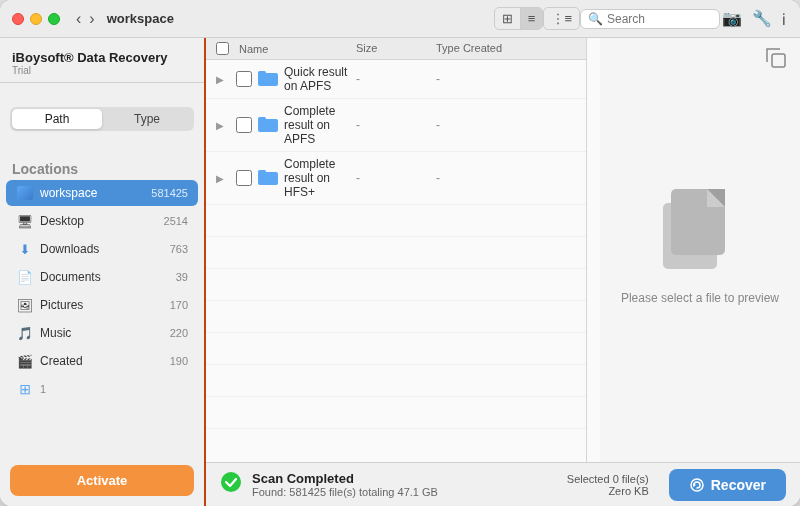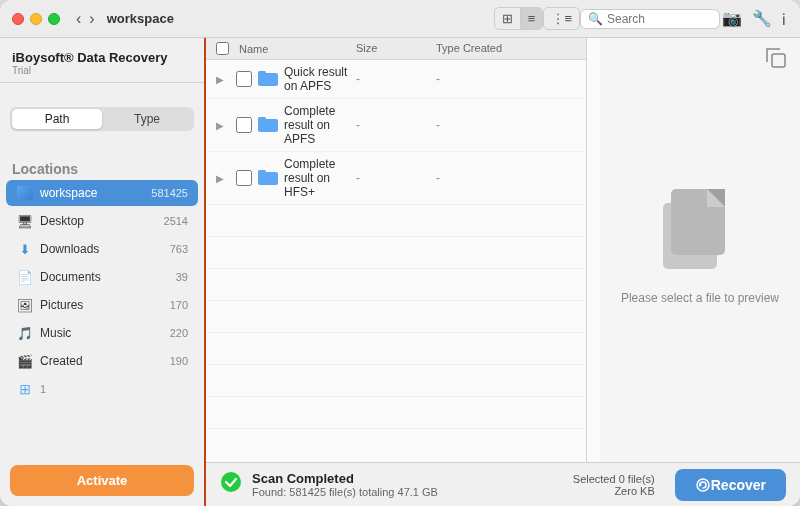--- a/index.html
+++ b/index.html
@@ -306,20 +306,21 @@
       background: #4a90d9;
       color: #fff;
       border: none;
       border-radius: 8px;
       padding: 8px 20px;
       font-size: 14px;
       font-weight: 600;
       cursor: pointer;
       display: flex;
       align-items: flex-end;
+      gap: 6px;
     }
   </style>
 </head>
 <body>
 
 <div class="window">
 
   <div class="titlebar">
     <div class="traffic-lights">
       <div class="traffic-light tl-close"></div>

